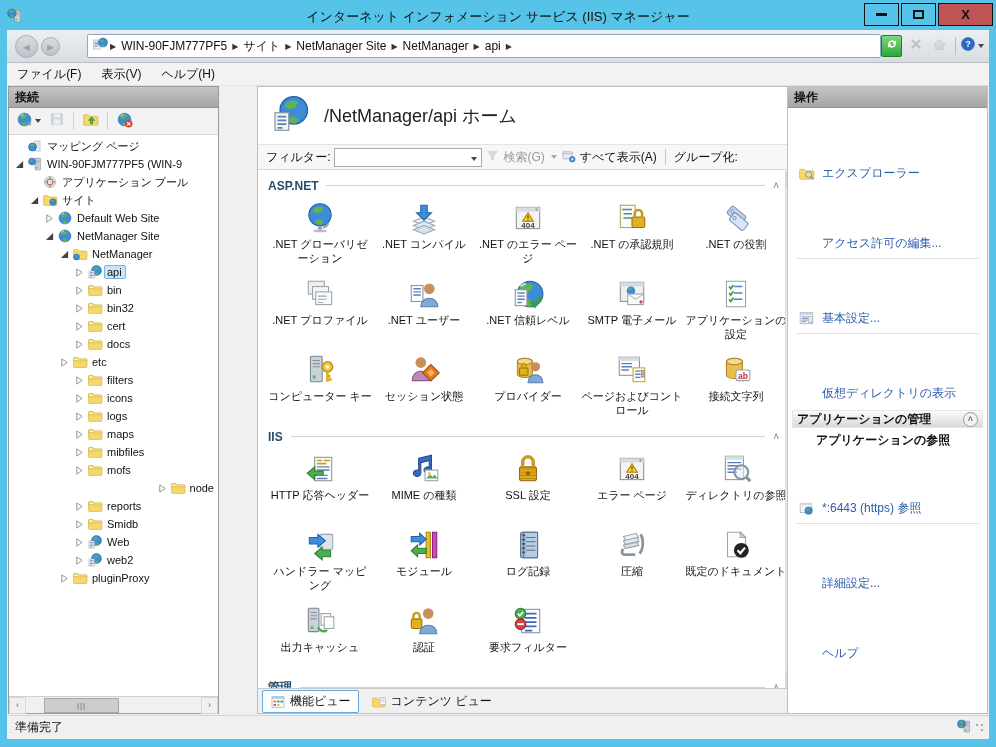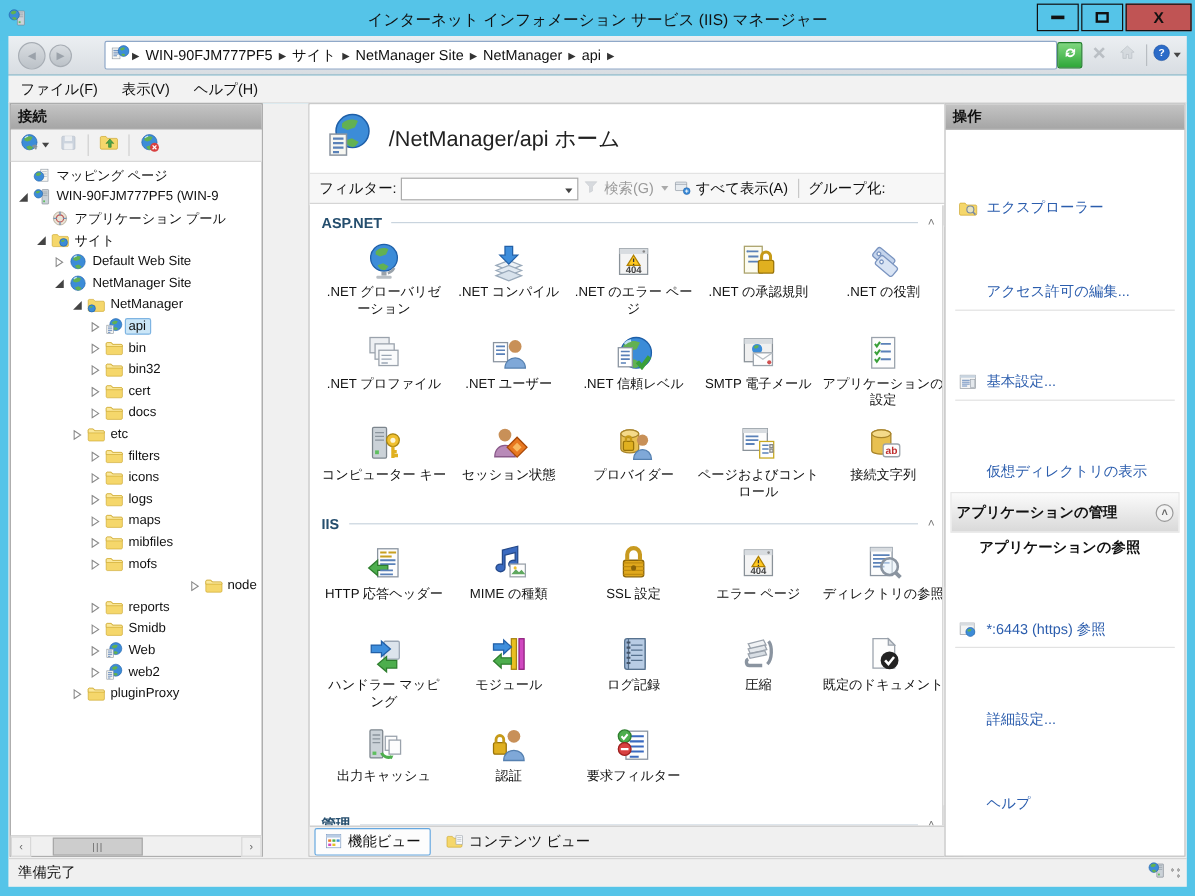--- a/index.html
+++ b/index.html
@@ -75,32 +75,32 @@
   .secthead .sline { flex:1; height:1px; background:#C9D4DE; margin:0 8px; }
   .secthead .schev { color:#777; font-size:10px; flex:none; margin-right:4px; cursor:pointer; }
   .grid { display:grid; grid-template-columns:repeat(5,104px); }
   .tile { height:76px; display:flex; flex-direction:column; align-items:center; padding-top:4px; cursor:pointer; }
   .tile .ti { height:36px; display:flex; align-items:center; justify-content:center; }
   .tile .tl { font-size:11px; color:#111; text-align:center; line-height:1.25; margin-top:2px; }
   .vscroll { width:17px; background:#F0F0F0; border-left:1px solid #D8D8D8; display:flex; flex-direction:column; align-items:center; }
   .varrow { width:17px; height:17px; border:1px solid #D8D8D8; background:#F6F6F6; color:#666; font-size:9px; display:flex; align-items:center; justify-content:center; cursor:pointer; }
   .vthumb { width:15px; height:300px; background:#CDCDCD; border:1px solid #A8A8A8; margin-top:1px; display:flex; align-items:center; justify-content:center; color:#666; font-size:9px; cursor:grab; }
   .vspace { flex:1; }
-  .tabsrow { height:25px; background:#F0F0F0; border-top:1px solid #C9C9C9; display:flex; align-items:center; padding-left:4px; gap:4px; }
+  .tabsrow { height:25px; background:#F0F0F0; border-top:1px solid #C9C9C9; display:flex; align-items:flex-end; padding-left:4px; gap:4px; }
   .tab { display:flex; align-items:center; gap:4px; font-size:12px; color:#111; padding:2px 7px; cursor:pointer; border:1px solid transparent; }
   .tab.sel { background:#FDFDFD; border:1px solid #66A8E0; border-radius:2px; }
 
   
   .rpanel { position:absolute; left:780px; top:0; width:201px; height:628px; background:#FFF; border:1px solid #BFBFBF; display:flex; flex-direction:column; }
   .alist { flex:1; overflow:hidden; padding:6px 8px 0 8px; }
   .arow { display:flex; align-items:center; min-height:22px; gap:6px;margin-top:48px; }
   .alink { font-size:12px; color:#2B5DAD; cursor:pointer; }
   .aind { width:20px; flex:none; display:flex; justify-content:center; }
   .adivider { height:1px; background:#E2E2E2; margin:4px 0; }
-  .asect { height:34px; background:linear-gradient(#FBFBFB,#D9D9D9); border:1px solid #E6E6E6; display:flex; align-items:center; font-size:12px; font-weight:bold; color:#111; padding:0 4px; margin:6px -4px 4px -4px; cursor:pointer;justify-content:flex-end; }
+  .asect { height:18px; background:linear-gradient(#FBFBFB,#D9D9D9); border:1px solid #E6E6E6; display:flex; align-items:center; font-size:12px; font-weight:bold; color:#111; padding:0 4px; margin:6px -4px 4px -4px; cursor:pointer;justify-content:flex-end; }
   .asect .chevcirc { margin-left:auto; width:15px; height:15px; border-radius:50%; border:1px solid #9A9A9A; color:#666; font-size:9px; display:flex; align-items:center; justify-content:center; background:#F2F2F2; }
   .asub { font-size:12px; font-weight:bold; color:#111; margin:4px 0 2px 20px; }
 
   
   .statusbar { position:absolute; left:7px; top:715px; width:982px; height:24px; background:#F0F0F0; border-top:1px solid #D5D5D5; display:flex; align-items:center; }
   .stext { font-size:12px; color:#111; padding-left:8px; flex:1; }
   .sgrip { display:flex; align-items:center; gap:3px; padding-right:4px; }
   .gripdots { width:10px; height:10px; background:
      radial-gradient(circle at 2px 2px, #AAA 1.3px, transparent 1.5px),
      radial-gradient(circle at 7px 2px, #AAA 1.3px, transparent 1.5px),

